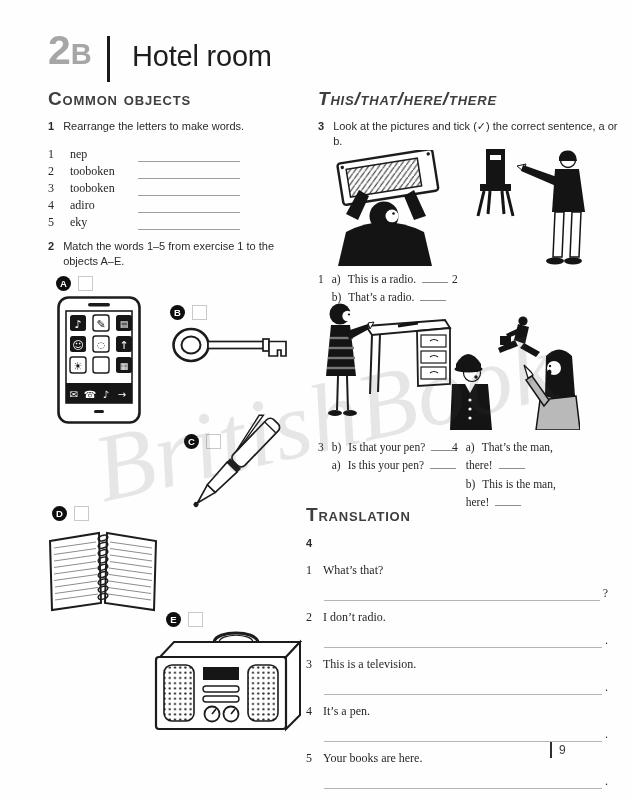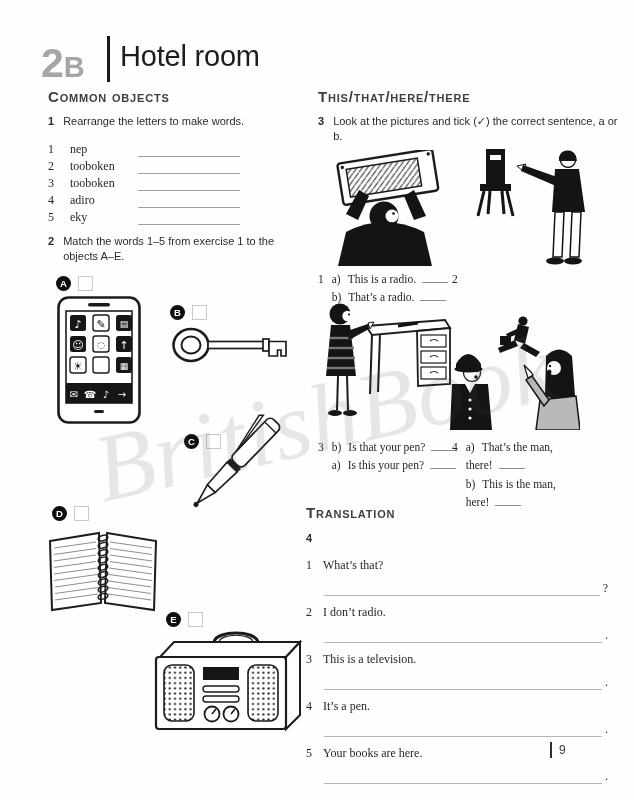--- a/index.html
+++ b/index.html
@@ -1,29 +1,29 @@
 <!DOCTYPE html>
 <html><head>
 <meta charset="utf-8">
 <style>
   html,body{margin:0;padding:0;background:#e8e8e8;}
   .page{position:relative;width:634px;height:800px;margin:0 auto;background:#fefefe;overflow:hidden;
         font-family:"Liberation Sans",sans-serif;color:#2e2e2e;}
   .serif{font-family:"Liberation Serif",serif;}
 
   
-  .unit{position:absolute;left:41px;top:30px;font-weight:bold;color:#a6a6a6;line-height:1;margin-top:13px;}
+  .unit{position:absolute;left:48px;top:30px;font-weight:bold;color:#a6a6a6;line-height:1;}
   .unit .u-digit{font-size:41px;}
   .unit .u-letter{font-size:29px;}
   .hdr-divider{position:absolute;left:107px;top:36px;width:2.5px;height:46px;background:#1a1a1a;}
-  .page-title{position:absolute;left:120px;top:40px;font-size:29px;font-weight:normal;color:#1d1d1d;letter-spacing:-0.2px;}
-
-  
-  .sec-head{font-size:15px;font-weight:600;color:#3e3e3e;font-variant:small-caps;letter-spacing:0.8px;margin:0;}
-  .sec-head.italic{}
+  .page-title{position:absolute;left:132px;top:40px;font-size:29px;font-weight:normal;color:#1d1d1d;letter-spacing:-0.2px;}
+
+  
+  .sec-head{font-size:19px;font-weight:600;color:#3e3e3e;font-variant:small-caps;letter-spacing:0.8px;margin:0;}
+  .sec-head.italic{font-style:italic;}
   .instr{display:flex;gap:9px;font-size:11px;line-height:1.35;color:#2b2b2b;}
   .instr .inum{font-weight:bold;}
 
   
   .col-left{position:absolute;left:48px;top:88px;width:256px;}
   .col-left .instr{margin-top:9px;}
   .wordlist{margin-top:11px;}
   .wrow{display:flex;align-items:flex-end;height:17px;font-size:12px;color:#262626;}
   .wnum{width:22px;}
   .word{width:52px;margin-top:40px;}

